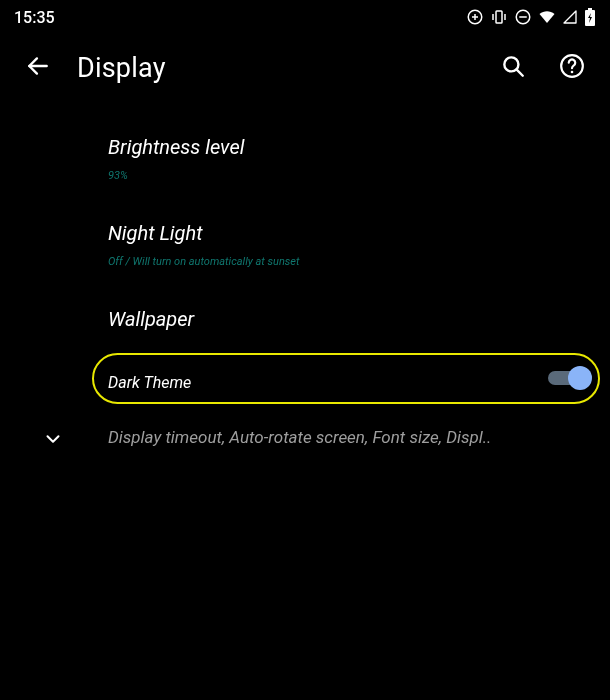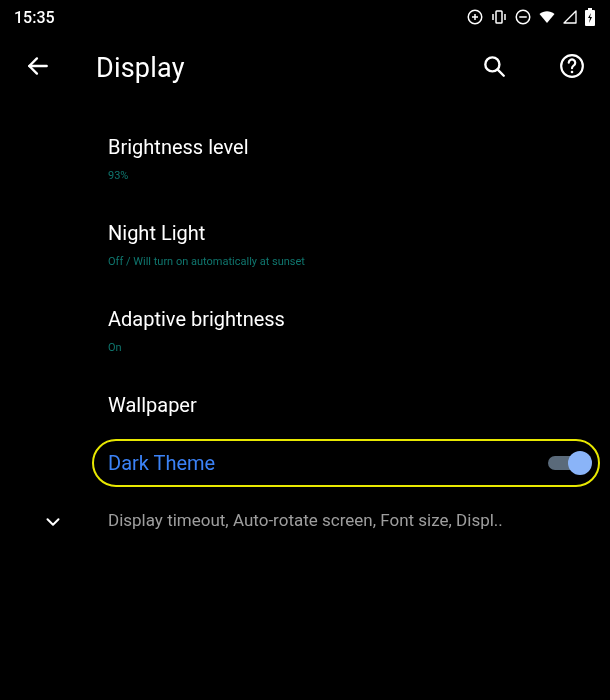--- a/index.html
+++ b/index.html
@@ -24,40 +24,41 @@
   .status-icons {
     display: flex;
     align-items: center;
     gap: 6px;
   }
   .status-icons svg { display: block; }
   .app-bar {
     display: flex;
     align-items: center;
     padding: 18px 18px 8px 18px;
-    gap: 38px;
+    gap: 19px;
     justify-content: space-between;
   }
   .app-bar .title {
     font-size: 27px;
     font-weight: 400;
     flex: 1;
     letter-spacing: 0.2px;
   }
   .icon-btn {
     width: 40px;
     height: 40px;
     display: flex;
     align-items: center;
     justify-content: center;
     border-radius: 20px;
     cursor: pointer;
   }
   .content {
     padding: 20px 0 0 0;
+    font-style: italic;
   }
   .item {
     padding: 18px 26px 18px 108px;
     cursor: pointer;
     position: relative;
   }
   .item .primary {
     font-size: 20px;
     color: #fff;
     line-height: 1.35;
@@ -69,22 +70,23 @@
     margin-top: 8px;
   }
   .toggle-row {
     display: flex;
     align-items: center;
     justify-content: space-between;
     padding: 14px 22px 14px 108px;
     position: relative;
   }
   .toggle-row .primary {
-    font-size: 20px;
-    color: #3b82f6;
+    font-size: 16px;
+    color: #ffffff;
+    margin-top: 8px;
   }
   .toggle {
     position: relative;
     width: 40px;
     height: 24px;
   }
   .toggle .track {
     position: absolute;
     left: 0; top: 5px;
     width: 34px; height: 14px;
@@ -209,24 +211,20 @@
   <div class="item">
     <div class="primary">Brightness level</div>
     <div class="secondary">93%</div>
   </div>
 
   <div class="item">
     <div class="primary">Night Light</div>
     <div class="secondary">Off / Will turn on automatically at sunset</div>
   </div>
 
-  <div class="item">
-    <div class="primary">Adaptive brightness</div>
-    <div class="secondary">On</div>
-  </div>
 
   <div class="item">
     <div class="primary">Wallpaper</div>
   </div>
 
   <div style="position:relative;">
     <div class="highlight" style="left:92px; right:10px; top:2px; bottom:2px;"></div>
     <div class="toggle-row">
       <div class="primary">Dark Theme</div>
       <div class="toggle">

